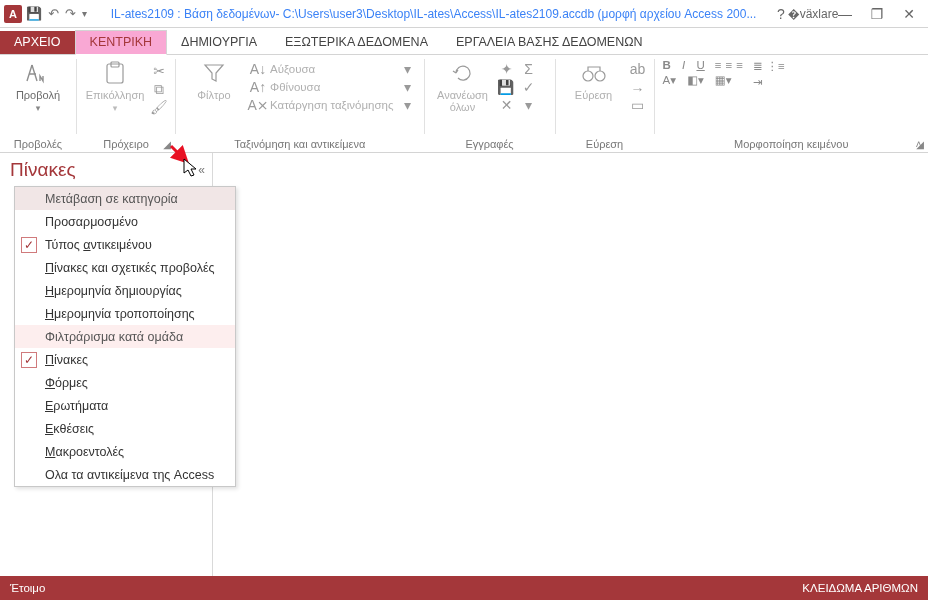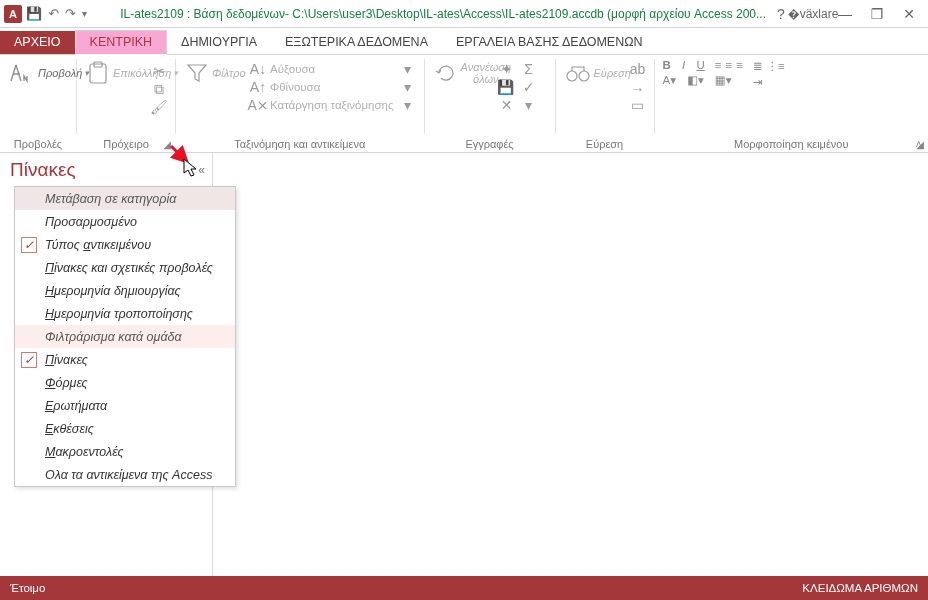--- a/index.html
+++ b/index.html
@@ -3,57 +3,57 @@
 <meta charset="utf-8">
 <style>
   * { box-sizing: border-box; font-family: "Segoe UI", Tahoma, sans-serif; }
   body { margin: 0; width: 928px; height: 600px; background: #fff; overflow: hidden; position: relative; }
 
   
   .titlebar { height: 28px; background: #fff; display: flex; align-items: center; padding: 0 4px; border-bottom: 1px solid #d4d4d4; font-size: 12px; color: #555; }
   .titlebar .app-icon { width: 18px; height: 18px; background: #a4373a; color:#fff; display:flex; align-items:center; justify-content:center; font-size:11px; font-weight:bold; border-radius:2px; margin-right:4px;}
   .titlebar .qat { display:flex; gap:6px; align-items:center; margin-right:8px;}
   .titlebar .qat span { color:#777; font-size:13px; }
-  .titlebar .title { flex:1; text-align:right; overflow:hidden; text-overflow:ellipsis; white-space:nowrap; padding:0 6px; color:#15803d; }
+  .titlebar .title { flex:1; text-align:center; overflow:hidden; text-overflow:ellipsis; white-space:nowrap; padding:0 6px; color:#3b82f6; }
   .titlebar .winbtns { display:flex; gap:14px; align-items:center; color:#666; font-size:14px; padding-right:6px;}
   .titlebar .winbtns span { display:inline-flex; width:18px; justify-content:center; }
 
   
   .tabs { height:26px; display:flex; align-items:flex-end; background:#fff; font-size:12.5px; }
   .tab { padding: 4px 14px 5px; color:#444; cursor:default; }
   .tab.file { background:#a4373a; color:#fff; font-weight:normal; }
   .tab.active { color:#a4373a; border:1px solid #d4d4d4; border-bottom:1px solid #fff; background:#f9a8d4; position:relative; top:1px;text-align:right; }
   .ribbon-border { border-top:1px solid #d4d4d4; }
 
   
   .ribbon { height:98px; background:#fff; border-bottom:1px solid #d4d4d4; display:flex; font-size:11px; color:#666; }
   .group { display:flex; flex-direction:column; padding:4px 8px 2px; position:relative; }
   .group-sep { width:1px; background:#e1e1e1; margin:4px 0 18px; }
   .group .body { flex:1; display:flex; align-items:flex-start; gap:6px; }
   .group .label { text-align:center; color:#777; font-size:11px; padding-top:2px; }
-  .big-btn { display:flex; flex-direction:row; align-items:center; gap:2px; width:60px; color:#6a6a6a;font-style:italic; }
+  .big-btn { display:flex; flex-direction:column; align-items:center; gap:2px; width:60px; color:#6a6a6a; }
   .big-btn .ic { width:30px; height:28px; display:flex; align-items:center; justify-content:center; }
   .big-btn .cap { font-size:11px; line-height:12px; text-align:center; }
   .mini-col { display:flex; flex-direction:column; gap:2px; }
   .mini-row { display:flex; align-items:center; gap:4px; color:#8a8a8a; font-size:11.5px; }
   .mini-row .ic { width:16px; height:16px; display:flex; align-items:center; justify-content:center; color:#9a9a9a; font-size:14px;}
   .gray { color:#b0b0b0; }
   .ribbon .dialog-l { position:absolute; right:4px; bottom:2px; font-size:10px; color:#888; }
   .ribbon-collapse { position:absolute; right:6px; bottom:2px; color:#888; font-size:11px; }
 
   
   .workspace { position:relative; height: calc(600px - 28px - 26px - 98px - 20px); display:flex; }
   .navpane { width:213px; border-right:1px solid #d9d9d9; background:#fff; }
   .nav-header { display:flex; align-items:center; justify-content:space-between; padding:6px 10px 6px 10px; color:#a4373a; font-size:19px; }
   .nav-header .chev { color:#777; font-size:12px; letter-spacing:-3px; }
   .canvas { flex:1; background:#fff; }
 
   
   .ctxmenu { position:absolute; left:14px; top:186px; width:222px; background:#fff; border:1px solid #c8c8c8; box-shadow:2px 2px 4px rgba(0,0,0,.12); font-size:12.5px; color:#333; z-index:50;}
-  .ctxmenu .row { display:flex; align-items:center; height:23px; padding:0 10px 0 30px; position:relative;font-style:italic; }
+  .ctxmenu .row { display:flex; align-items:center; height:23px; padding:0 10px 0 30px; position:relative; }
   .ctxmenu .row.header { background:#f1e6e6; color:#555; font-weight:normal; }
   .ctxmenu .row.selected { background:#fdeeee; }
   .ctxmenu .row .chk { position:absolute; left:6px; width:16px; height:16px; border:1px solid #d07a7c; background:#fff; display:flex; align-items:center; justify-content:center; color:#a4373a; font-size:12px; }
   .ctxmenu .u { text-decoration: underline; }
 
   
   .arrow-annot { position:absolute; left:167px; top:144px; width:30px; height:30px; z-index:60; pointer-events:none;}
   .arrow-annot svg { overflow:visible; }
   .cursor-annot { position:absolute; left:183px; top:158px; z-index:61; font-size:18px; color:#000; }
 

